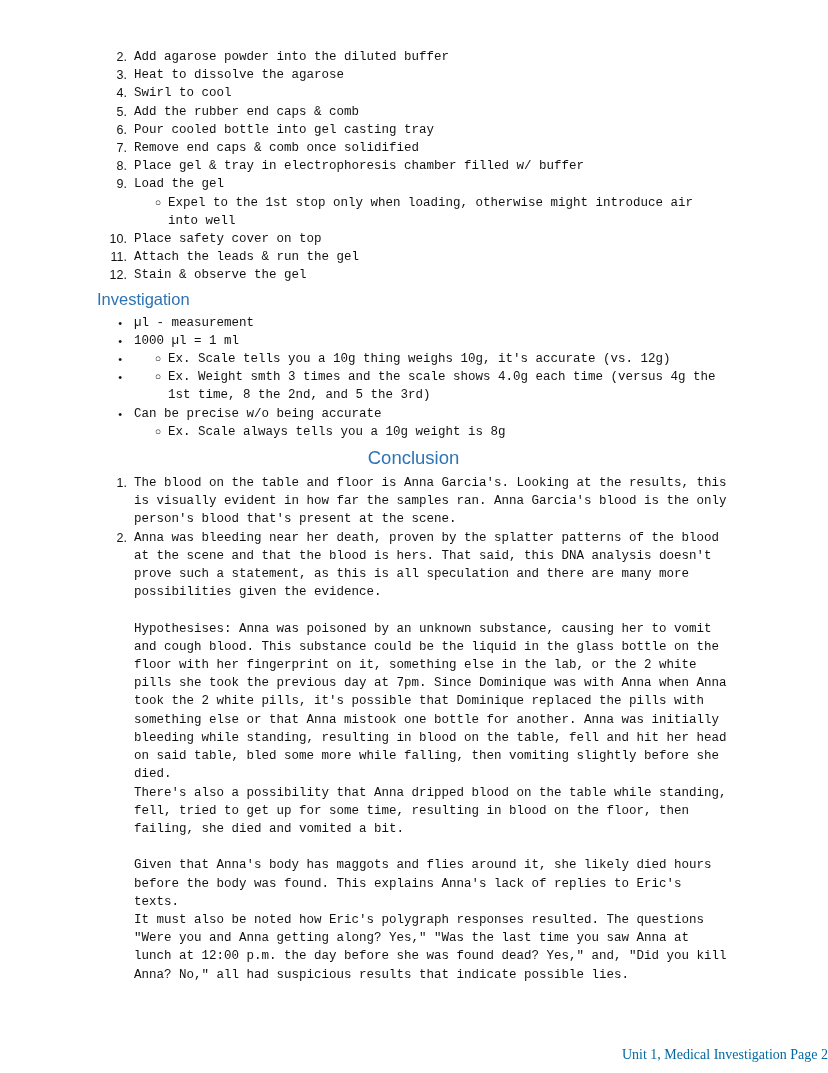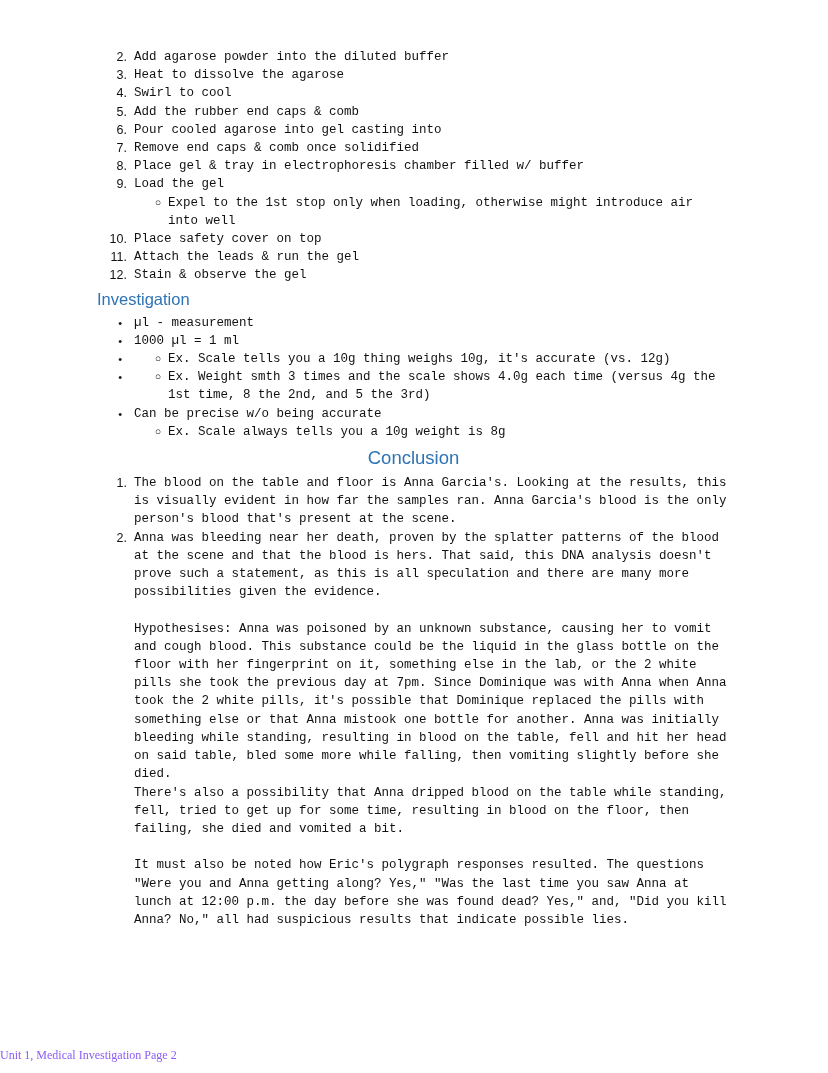--- a/index.html
+++ b/index.html
@@ -37,24 +37,24 @@
     font-size:18.5px;
     font-weight:400;
     line-height:24px;
     text-align:center;
     margin:5px 0 4px 0;
   }
   .footer {
     position:absolute;
     left:0; right:0;
     bottom:9px;
-    text-align:left;
+    text-align:right;
     font-family:"Liberation Serif", serif;
-    font-size:12px;
-    color:#8b5cf6;
+    font-size:14px;
+    color:#0369a1;
   }
 </style>
 </head>
 <body>
 
 <div class="page">
 
   <div class="num-list">
       <div class="row">
         <span class="marker num">2.</span>
@@ -76,21 +76,21 @@
       </div>
       <div class="row">
         <span class="marker num">5.</span>
         <div class="body">
           <div>Add the rubber end caps &amp; comb</div>
         </div>
       </div>
       <div class="row">
         <span class="marker num">6.</span>
         <div class="body">
-          <div>Pour cooled agarose into gel casting into</div>
+          <div>Pour cooled bottle into gel casting tray</div>
         </div>
       </div>
       <div class="row">
         <span class="marker num">7.</span>
         <div class="body">
           <div>Remove end caps &amp; comb once solidified</div>
         </div>
       </div>
       <div class="row">
         <span class="marker num">8.</span>
@@ -183,20 +183,21 @@
         </div>
       </div>
       <div class="row">
         <span class="marker num">2.</span>
         <div class="body">
           <div>Anna was bleeding near her death, proven by the splatter patterns of the blood at the scene and that the blood is hers. That said, this DNA analysis doesn't prove such a statement, as this is all speculation and there are many more possibilities given the evidence.</div>
           <div class="blank">&nbsp;</div>
           <div>Hypothesises: Anna was poisoned by an unknown substance, causing her to vomit and cough blood. This substance could be the liquid in the glass bottle on the floor with her fingerprint on it, something else in the lab, or the 2 white pills she took the previous day at 7pm. Since Dominique was with Anna when Anna took the 2 white pills, it's possible that Dominique replaced the pills with something else or that Anna mistook one bottle for another. Anna was initially bleeding while standing, resulting in blood on the table, fell and hit her head on said table, bled some more while falling, then vomiting slightly before she died.</div>
           <div>There's also a possibility that Anna dripped blood on the table while standing, fell, tried to get up for some time, resulting in blood on the floor, then failing, she died and vomited a bit.</div>
           <div class="blank">&nbsp;</div>
+          <div>Given that Anna's body has maggots and flies around it, she likely died hours before the body was found. This explains Anna's lack of replies to Eric's texts.</div>
           <div>It must also be noted how Eric's polygraph responses resulted. The questions "Were you and Anna getting along? Yes," "Was the last time you saw Anna at lunch at 12:00 p.m. the day before she was found dead? Yes," and, "Did you kill Anna? No," all had suspicious results that indicate possible lies.</div>
         </div>
       </div>
     </div>
 
   <div class="footer">Unit 1, Medical Investigation Page 2</div>
 
 </div>
 
 </body></html>

